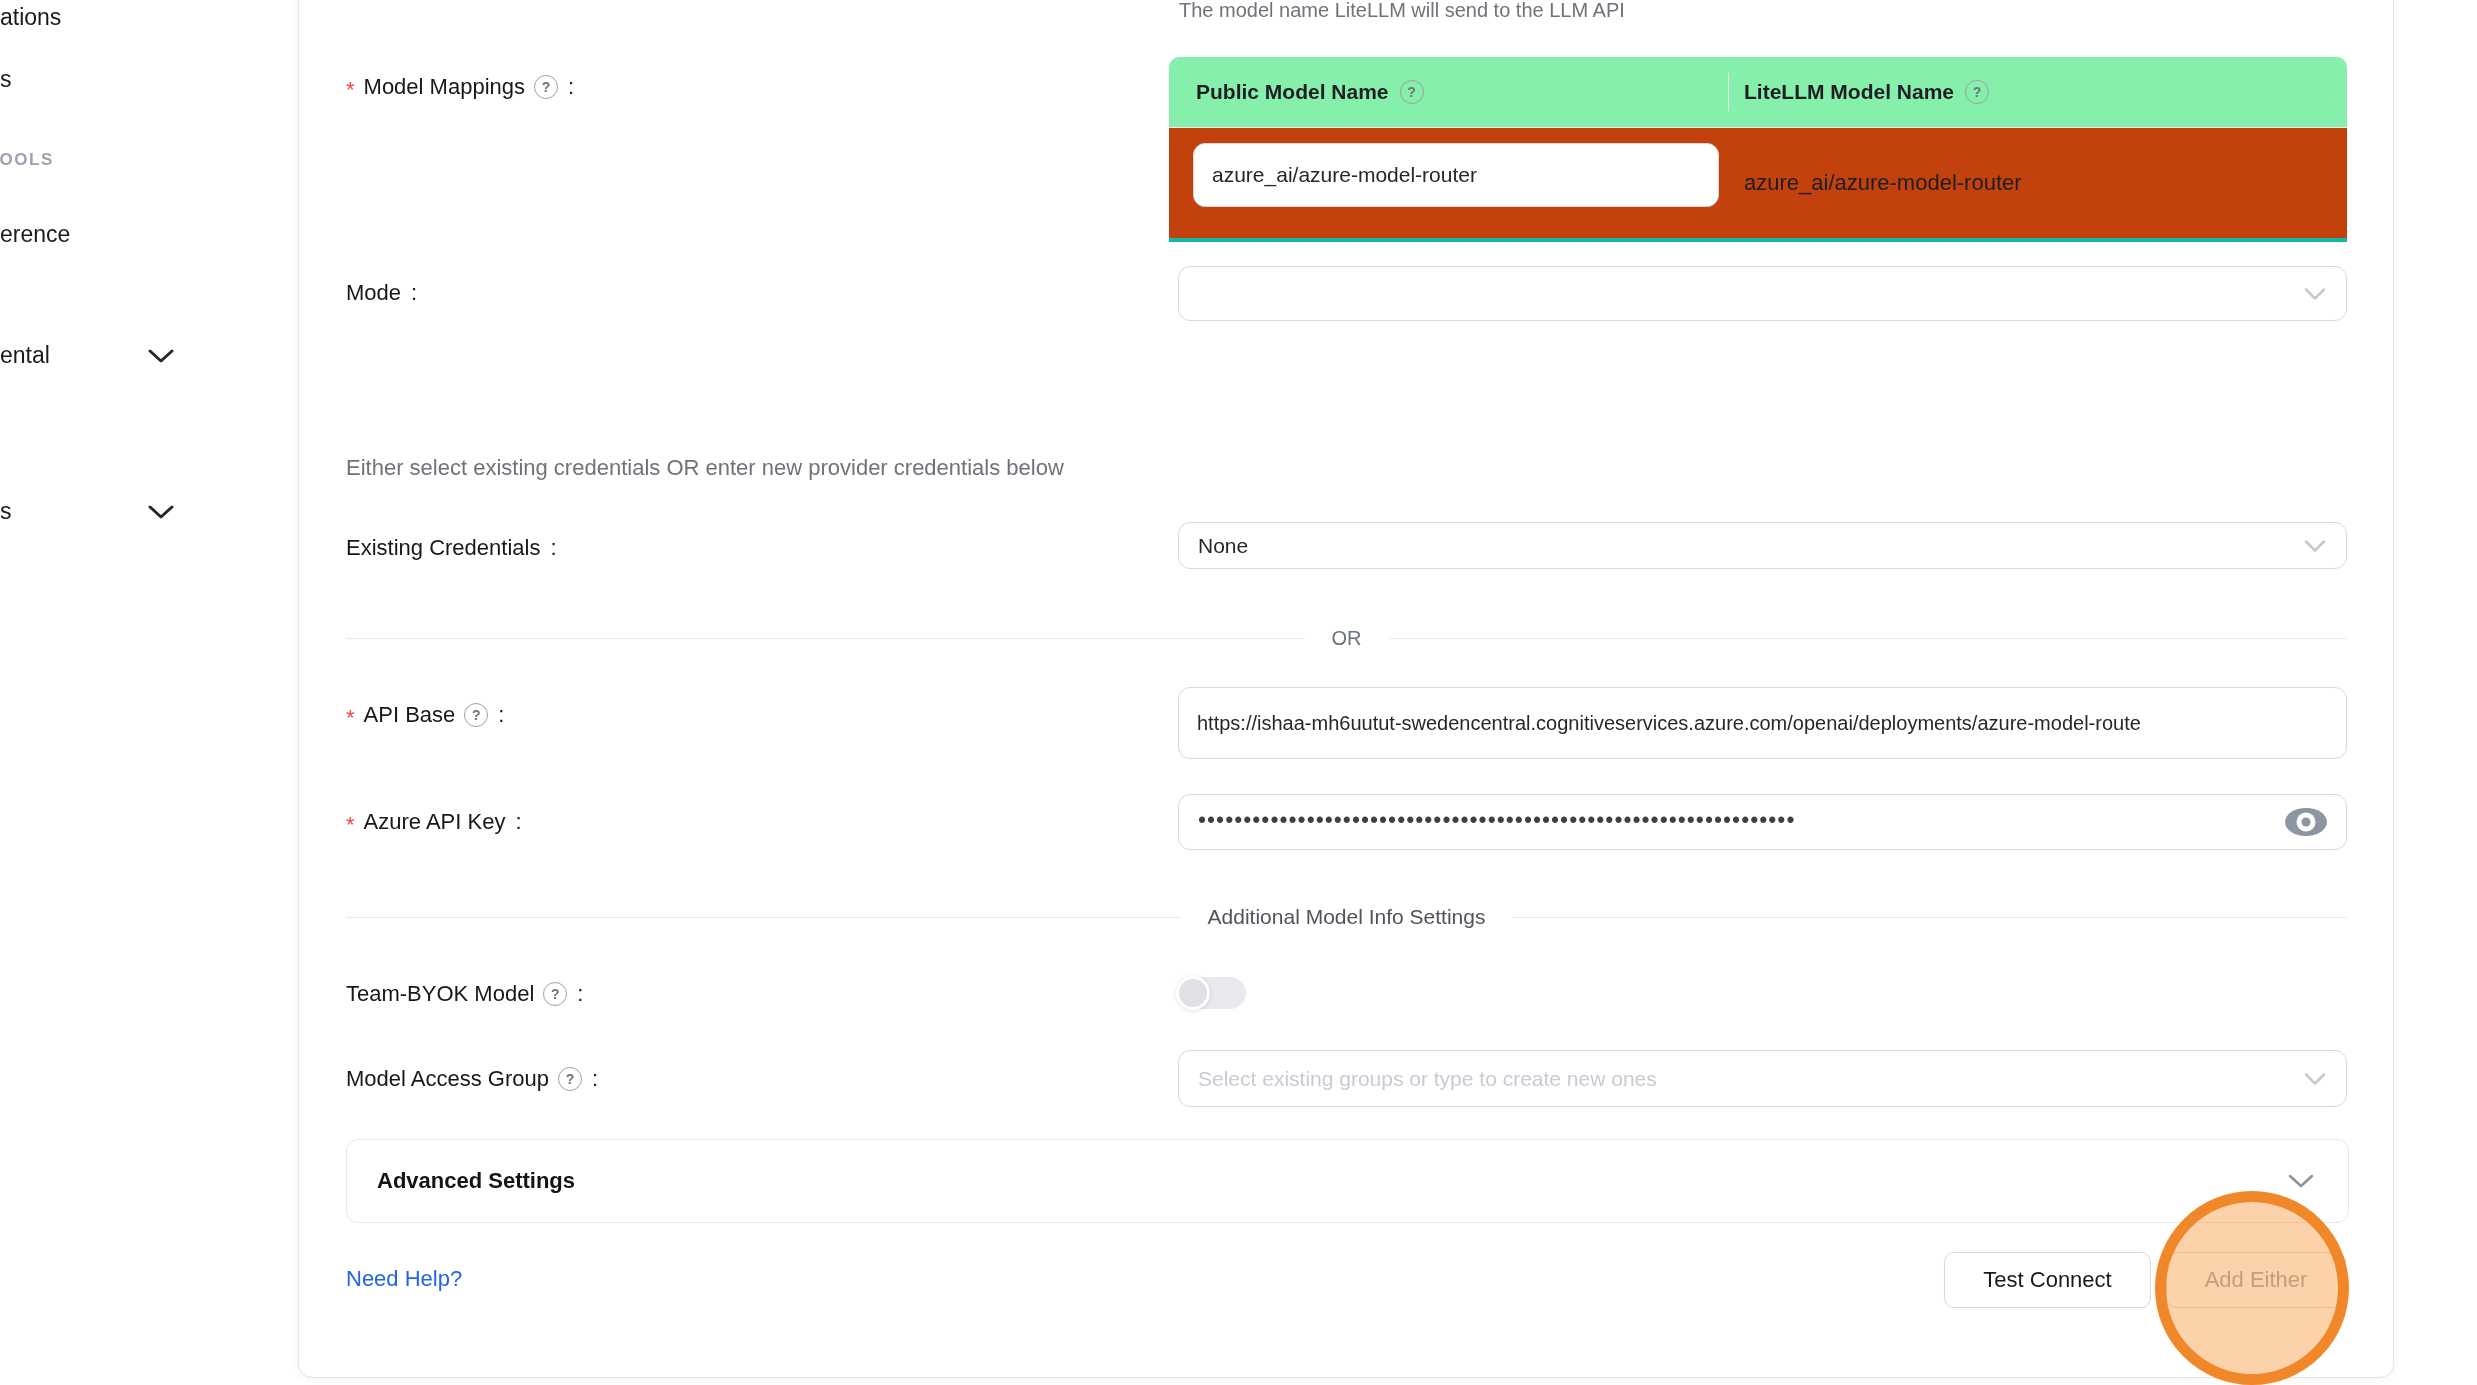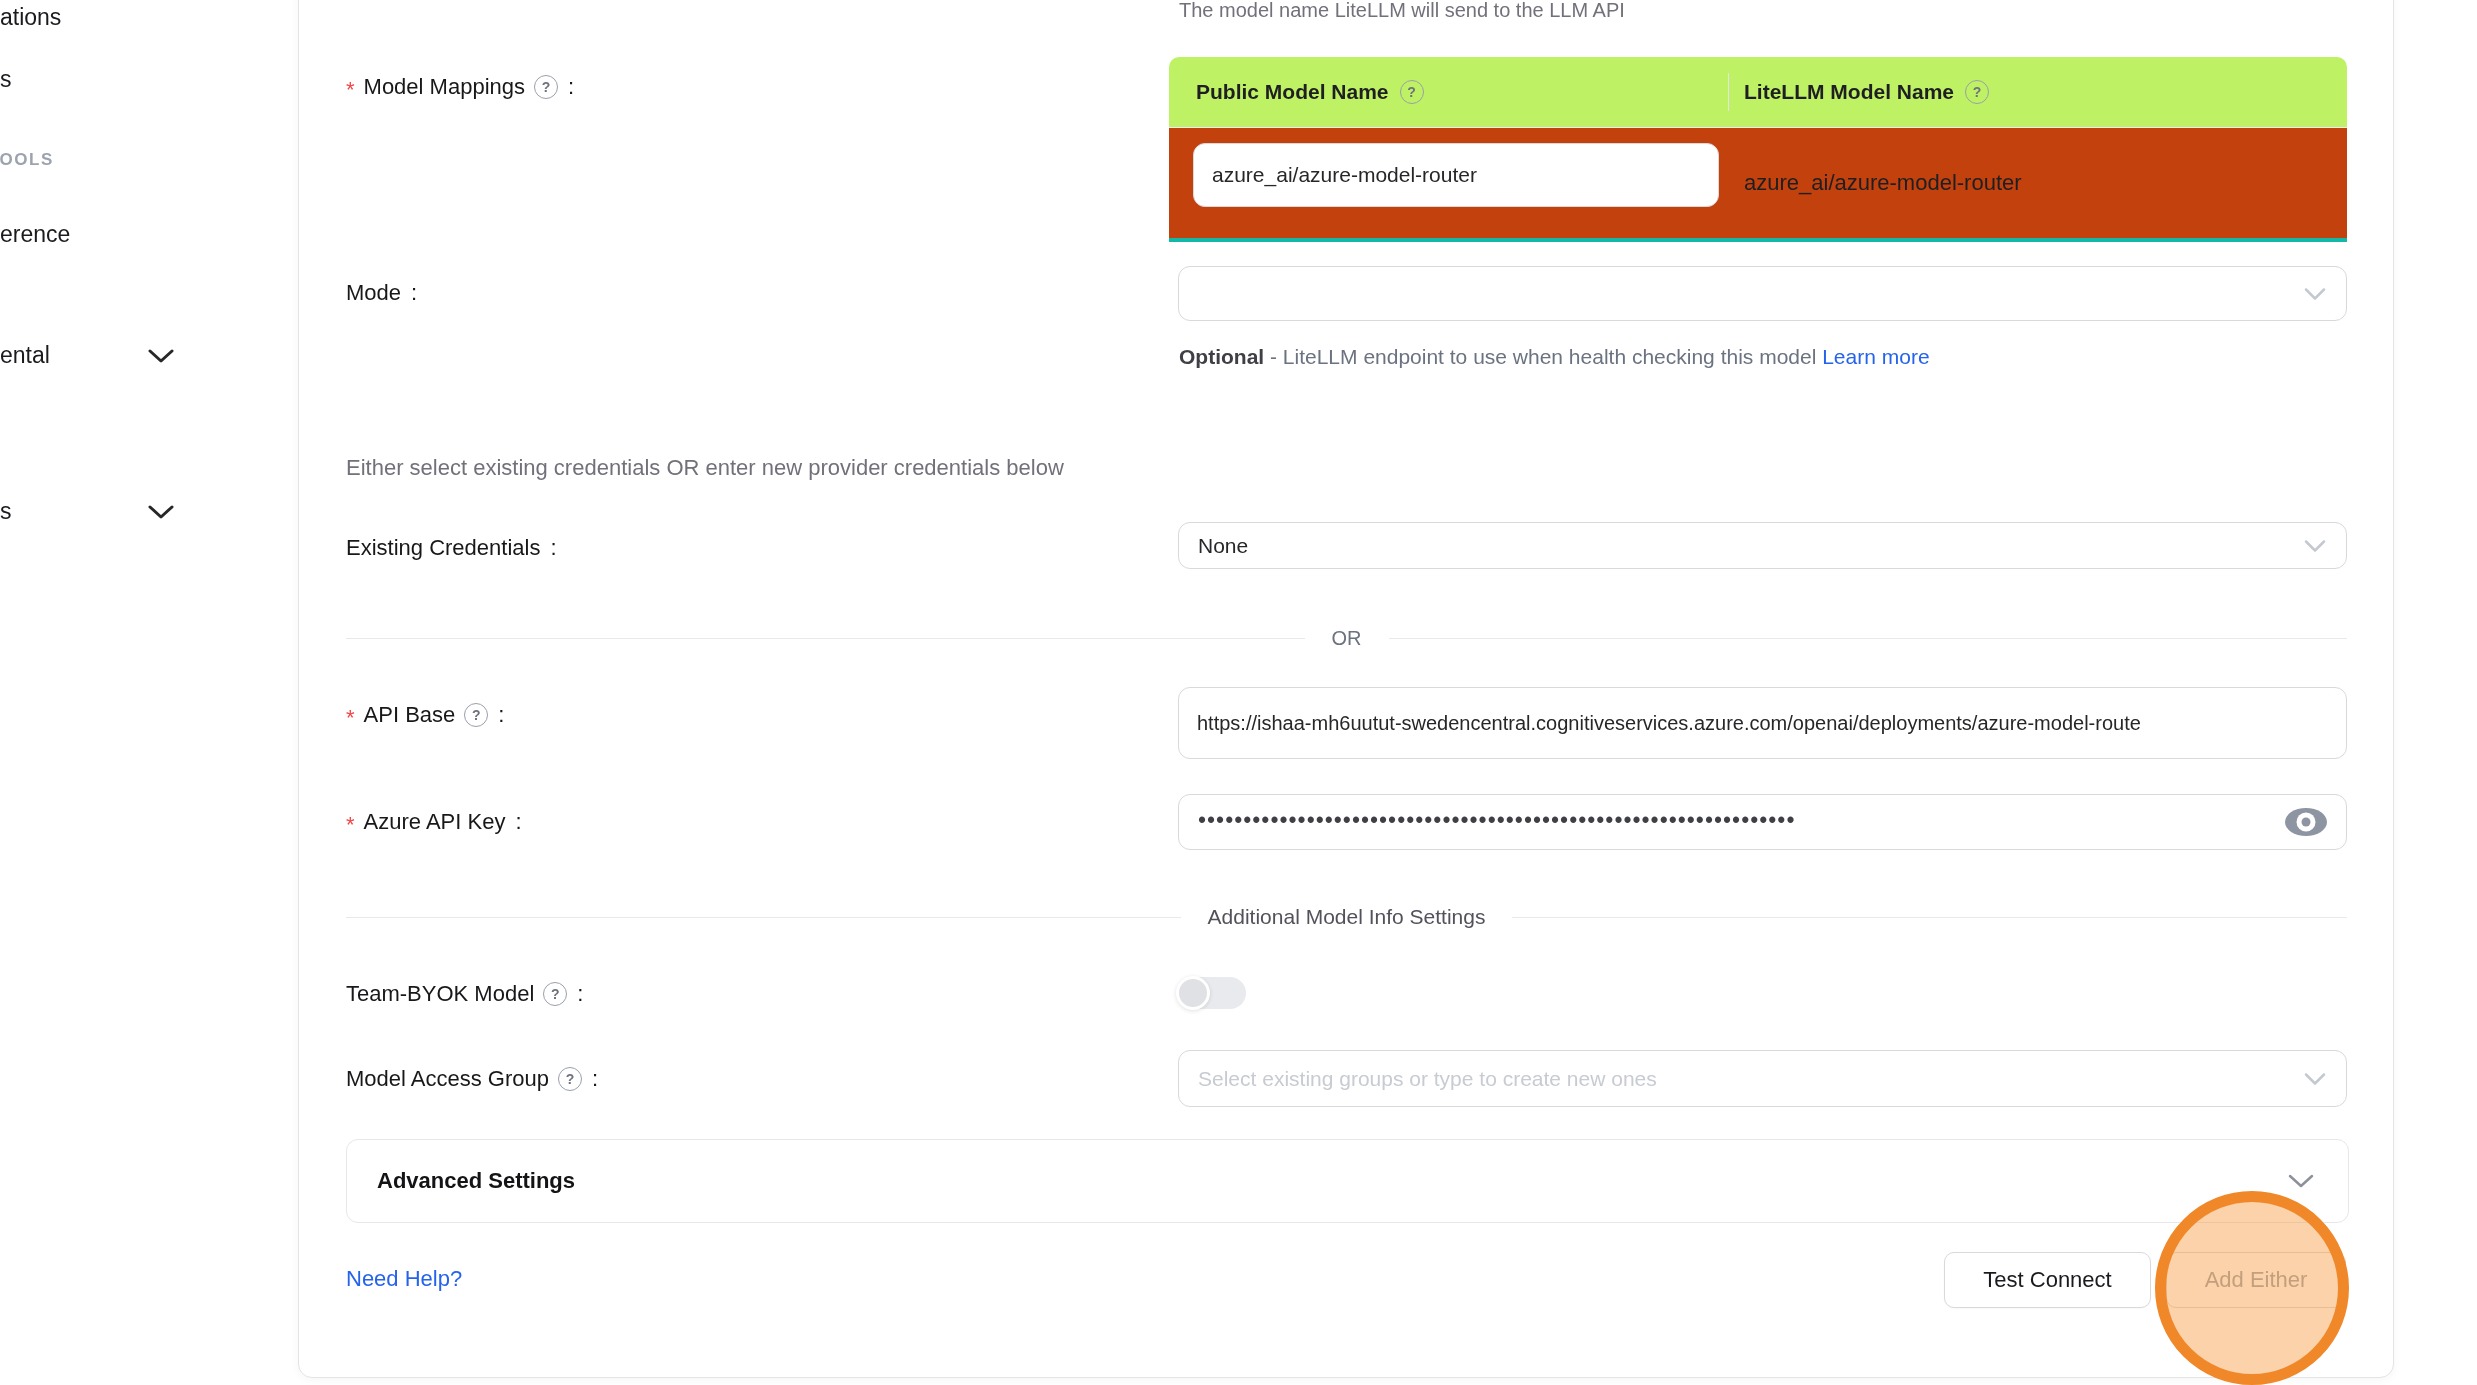--- a/index.html
+++ b/index.html
@@ -26,21 +26,21 @@
 
   .input,.select{position:absolute;background:#fff;border:1px solid #d9d9d9;border-radius:12px;
          display:flex;align-items:center;font-size:21px;color:#27272a;box-sizing:border-box;}
   .select{cursor:pointer;}
   .sel-text{padding-left:19px;white-space:nowrap;overflow:hidden;}
   .placeholder{color:#c7cbd2;}
   .chev{position:absolute;right:20px;top:50%;transform:translateY(-50%);display:flex;}
 
   
   .mtable{position:absolute;left:870px;top:80px;width:1178px;}
-  .thead{display:flex;align-items:center;background:#bef264;height:70px;border-bottom:1px solid #ececee;
+  .thead{display:flex;align-items:center;background:#86efac;height:70px;border-bottom:1px solid #ececee;
          border-radius:10px 10px 0 0;font-weight:700;font-size:21px;color:#1f1f23;}
   .th1{width:559px;padding-left:27px;display:flex;align-items:center;gap:11px;box-sizing:border-box;}
   .th-div{width:1px;height:38px;background:#e4e4e7;}
   .th2{flex:1;padding-left:15px;display:flex;align-items:center;gap:11px;}
   .trow{position:relative;background:#c2410c;height:110px;border-bottom:4px solid #14b8a6;}
   .trow .input{left:24px;top:15px;width:526px;height:64px;}
   .in-text{padding:0 18px;white-space:nowrap;overflow:hidden;font-size:21px;}
   .row-val{position:absolute;left:575px;top:50%;transform:translateY(-50%);font-size:22px;color:#1f1f23;}
 
   
@@ -142,23 +142,20 @@
         <span class="colon">:</span>
     </div>
     <div class="select" style="left:879px;top:289px;width:1169px;height:55px;">
       <span class="sel-text"></span>
       <span class="chev">
         <svg width="22" height="13" viewBox="0 0 22 13">
             <polyline points="2,2 11,11 20,2" fill="none" stroke="#c4c8d0" stroke-width="2.5" stroke-linecap="round" stroke-linejoin="round"></polyline>
           </svg>
       </span>
     </div>
-    <div class="mode-hint">
-      <b>Optional</b><span> - LiteLLM endpoint to use when health checking this model </span><span class="link">Learn more</span>
-    </div>
 
     <div class="abs" style="left:47px;top:478px;font-size:22px;color:#71717a;">Either select existing credentials OR enter new provider credentials below</div>
 
     <div class="flabel" style="left:47px;top:555px;">
       <span>Existing Credentials</span>
         <span class="colon">:</span>
     </div>
     <div class="select" style="left:879px;top:545px;width:1169px;height:47px;">
       <span class="sel-text">None</span>
       <span class="chev">

